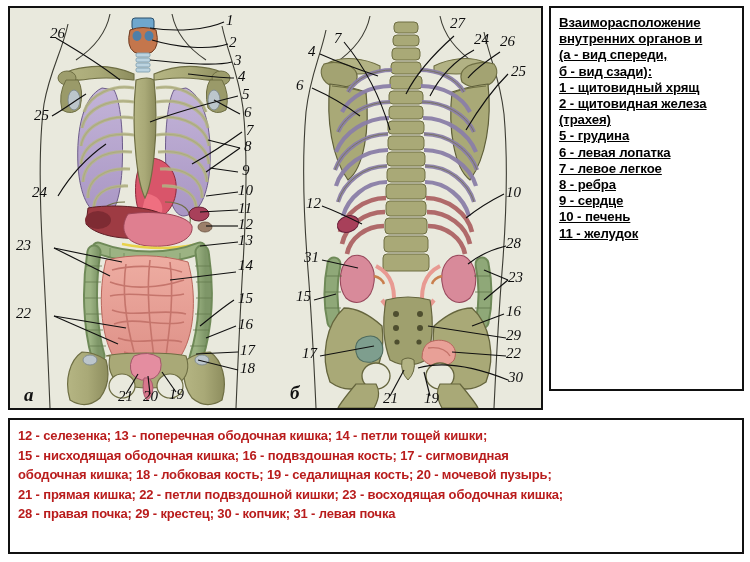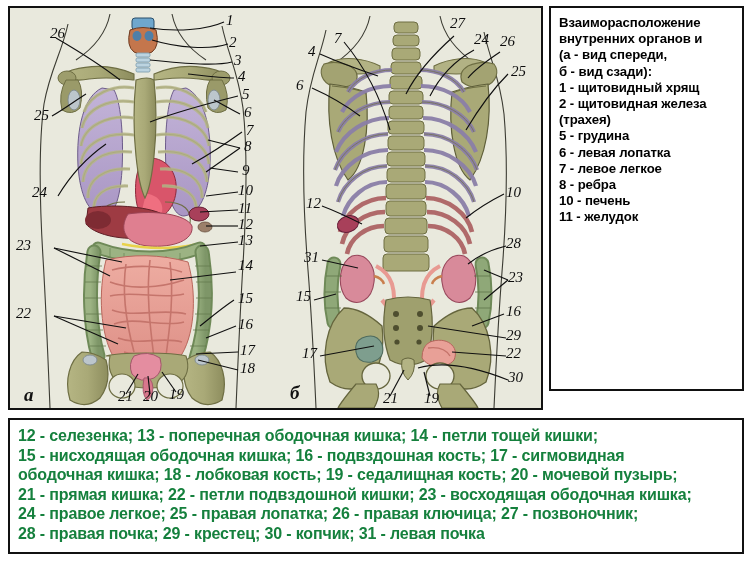--- a/index.html
+++ b/index.html
@@ -18,29 +18,29 @@
 
   .figlabel{position:absolute;font-family:"Liberation Serif",serif;
             font-style:italic;font-weight:700;font-size:19px;color:#111;}
 
   .num{position:absolute;font-family:"Liberation Serif",serif;font-style:italic;
        font-weight:400;font-size:15px;color:#0d0d0d;line-height:1;white-space:nowrap;}
 
   
   .legend{position:absolute;left:549px;top:6px;width:195px;height:385px;
           border:2px solid #111;background:#fff;box-sizing:border-box;
-          padding:7px 6px 4px 8px;}
+          padding:7px 6px 4px 8px;text-decoration:underline;}
   .legend p{margin:0;font-size:13.2px;font-weight:700;color:#000;
             line-height:16.2px;letter-spacing:-0.1px;}
 
   
   .caption{position:absolute;left:8px;top:418px;width:736px;height:136px;
            border:2px solid #111;background:#fff;box-sizing:border-box;
            padding:6px 6px 4px 8px;}
-  .caption p{margin:0;font-size:16px;font-weight:700;color:#15803d;
+  .caption p{margin:0;font-size:13px;font-weight:700;color:#b91c1c;
              line-height:19.6px;letter-spacing:-0.15px;}
 
   .lead{stroke:#101010;stroke-width:1.15;fill:none;}
   .body-outline{stroke:#3b3b32;stroke-width:1.1;fill:none;}
 </style>
 </head>
 <body>
 
 <div class="stage">
 
@@ -454,26 +454,26 @@
     <p>внутренних органов и</p>
     <p>(а - вид спереди,</p>
     <p>б - вид сзади):</p>
     <p>1 - щитовидный хрящ</p>
     <p>2 - щитовидная железа</p>
     <p>(трахея)</p>
     <p>5 - грудина</p>
     <p>6 - левая лопатка</p>
     <p>7 - левое легкое</p>
     <p>8 - ребра</p>
+    <p>9 - сердце</p>
     <p>10 - печень</p>
     <p>11 - желудок</p>
   </div>
 
   <div class="caption">
     <p>12 - селезенка; 13 - поперечная ободочная кишка; 14 - петли тощей кишки;</p>
     <p>15 - нисходящая ободочная кишка; 16 - подвздошная кость; 17 - сигмовидная</p>
     <p>ободочная кишка; 18 - лобковая кость; 19 - седалищная кость; 20 - мочевой пузырь;</p>
     <p>21 - прямая кишка; 22 - петли подвздошной кишки; 23 - восходящая ободочная кишка;</p>
-    <p>24 - правое легкое; 25 - правая лопатка; 26 - правая ключица; 27 - позвоночник;</p>
     <p>28 - правая почка; 29 - крестец; 30 - копчик; 31 - левая почка</p>
   </div>
 
 </div>
 
 </body></html>

